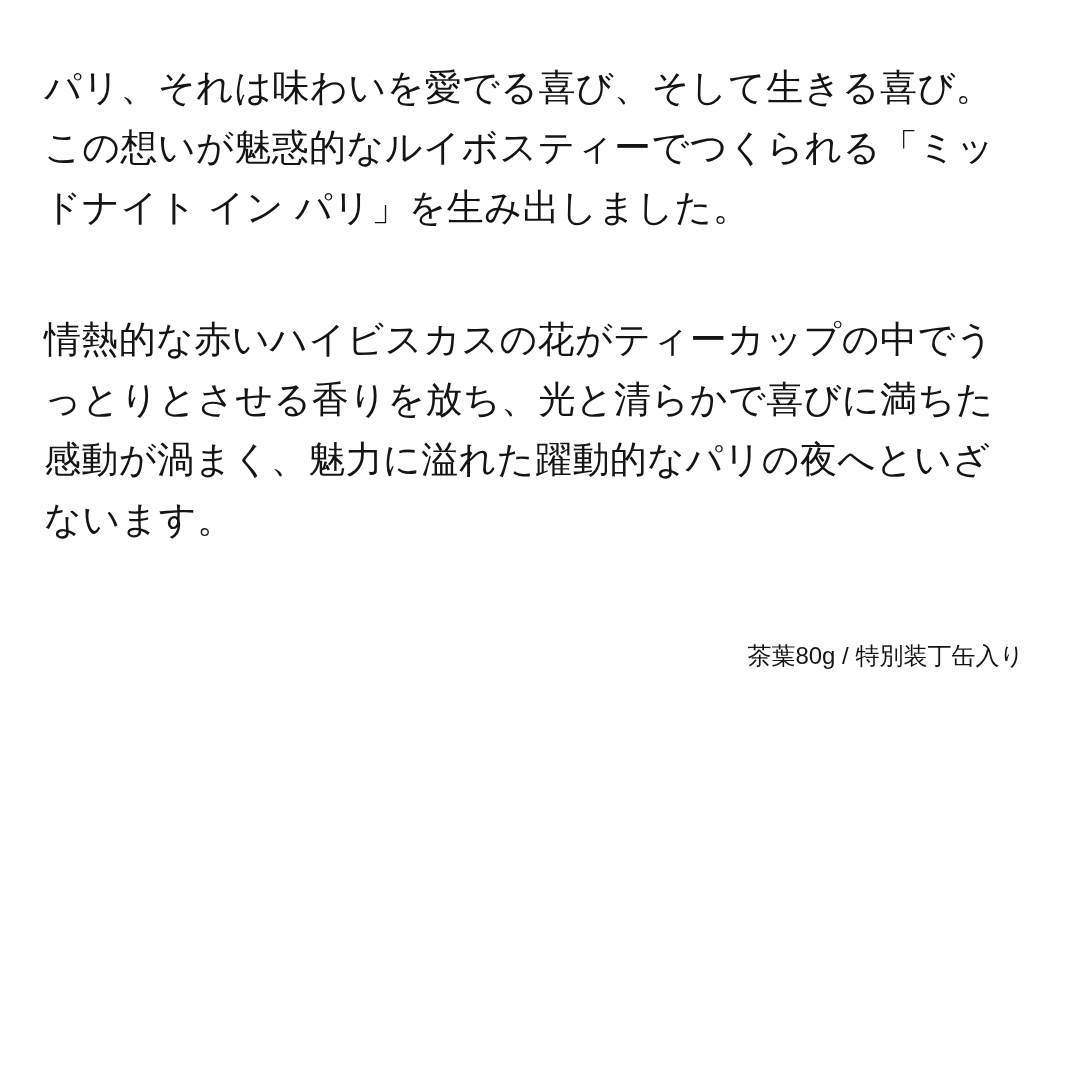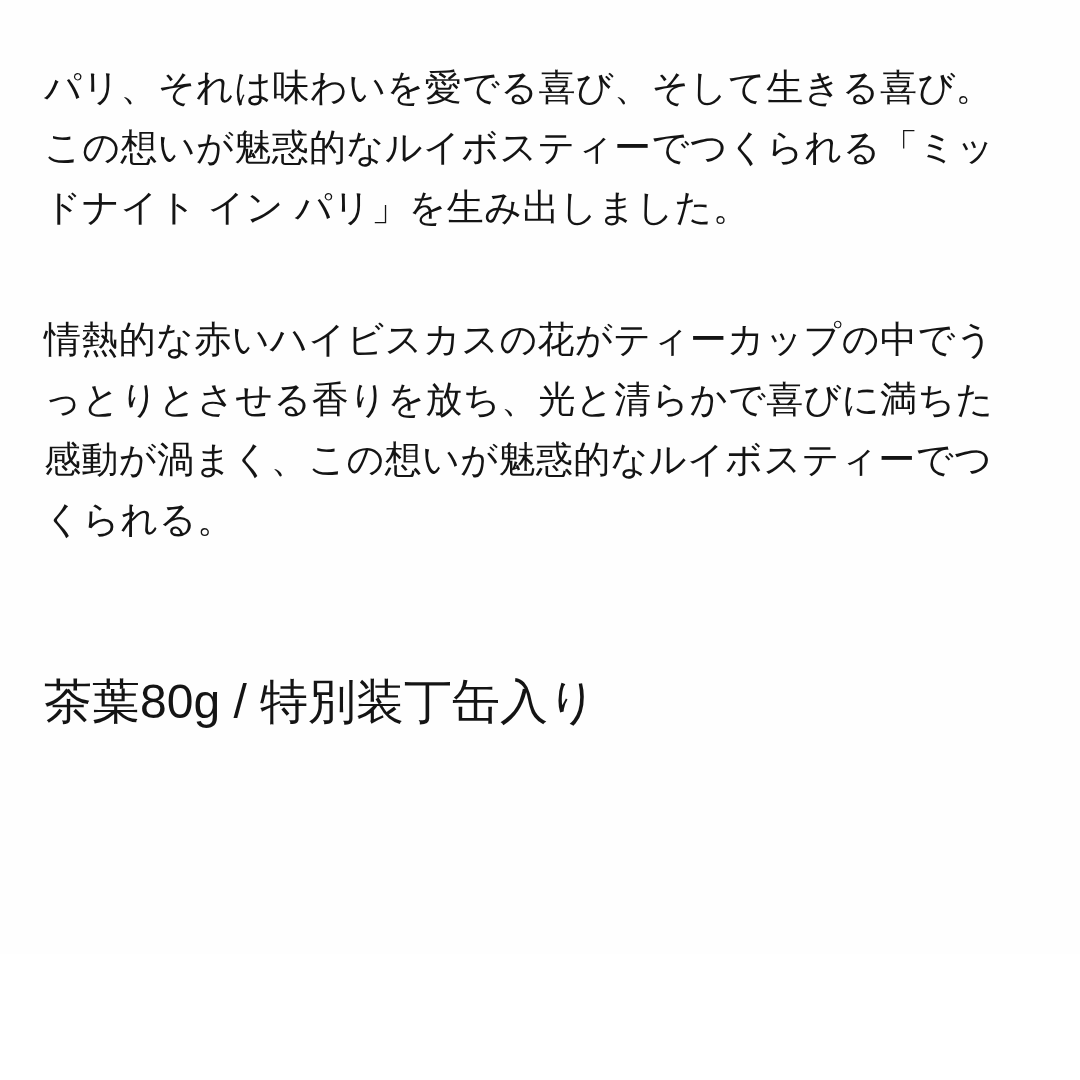--- a/index.html
+++ b/index.html
@@ -15,20 +15,21 @@
     overflow: hidden;
   }
   .page {
     box-sizing: border-box;
     width: 1080px;
     height: 954px;
     padding: 58px 56px 40px 44px;
     background: #fefefe;
     display: flex;
     flex-direction: column;
+    align-items: flex-end;
   }
   .body-copy {
     font-size: 37px;
     line-height: 1.62;
     letter-spacing: 0.01em;
     font-weight: 400;
     color: #141414;
   }
   .paragraph {
     margin: 0;
@@ -38,44 +39,43 @@
   .para-gap-large {
     height: 72px;
   }
   .para-gap-small {
     height: 0px;
   }
   .spec-gap {
     height: 88px;
   }
   .spec-line {
-    font-size: 48px;
+    font-size: 24px;
     line-height: 1.5;
     color: #141414;
-    margin-top: 28px;
   }
   .trailing-space {
     flex: 1 1 auto;
   }
 </style>
 </head>
 <body>
 
 <div class="page">
 
   <div class="body-copy">
 
     <p class="paragraph">パリ、それは味わいを愛でる喜び、そして生きる喜び。この想いが魅惑的なルイボスティーでつくられる「ミッドナイト イン パリ」を生み出しました。</p>
 
     <div class="para-gap-large"></div>
 
 
     <div class="para-gap-small"></div>
 
-    <p class="paragraph">情熱的な赤いハイビスカスの花がティーカップの中でうっとりとさせる香りを放ち、光と清らかで喜びに満ちた感動が渦まく、この想いが魅惑的なルイボスティーでつくられる。</p>
+    <p class="paragraph">情熱的な赤いハイビスカスの花がティーカップの中でうっとりとさせる香りを放ち、光と清らかで喜びに満ちた感動が渦まく、魅力に溢れた躍動的なパリの夜へといざないます。</p>
 
   </div>
 
   <div class="spec-gap"></div>
 
   <div class="spec-line">茶葉80g / 特別装丁缶入り</div>
 
   <div class="trailing-space"></div>
 
 </div>

